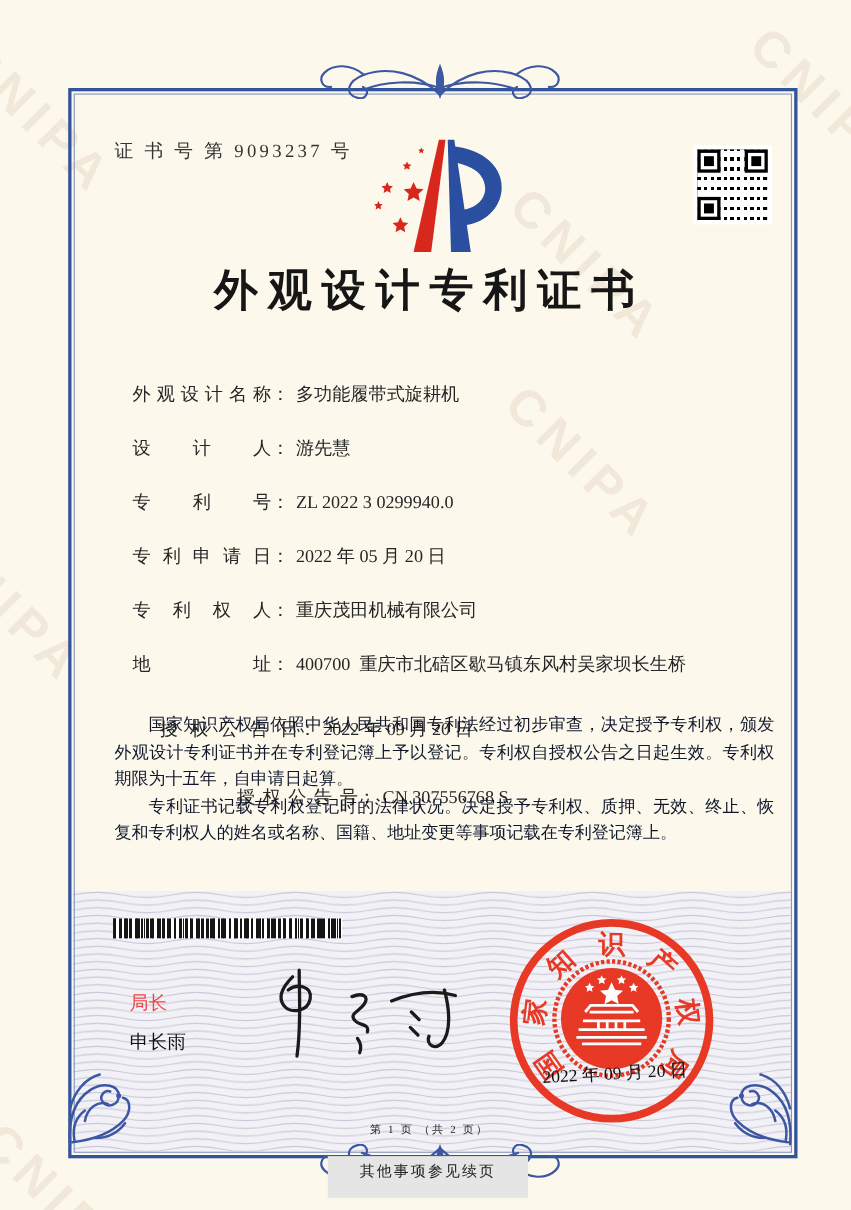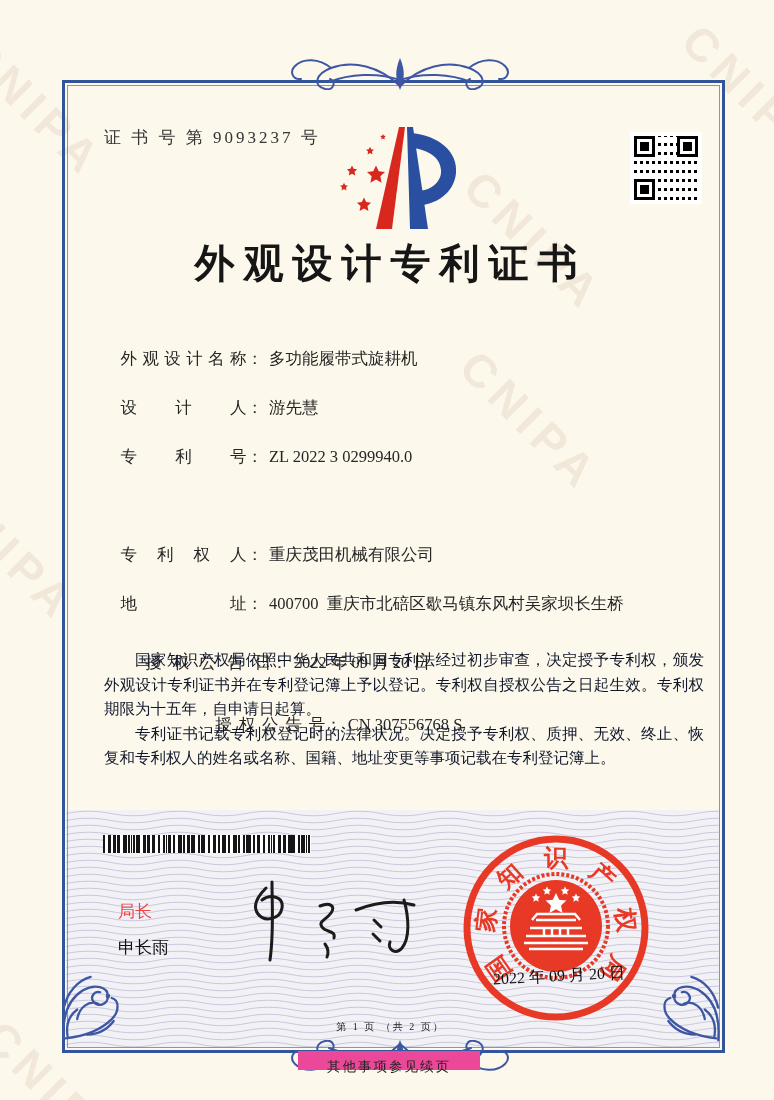--- a/index.html
+++ b/index.html
@@ -51,22 +51,22 @@
   .sig-title{position:absolute;left:118px;top:900px;font-size:17px;color:#ef4444;z-index:3;
              font-family:"Liberation Sans","DejaVu Sans",sans-serif;}
   .sig-name{position:absolute;left:118px;top:936px;font-size:17px;color:#111;z-index:3;
              font-family:Liberation Sans, sans-serif;}
   .sig-svg{position:absolute;left:228px;top:880px;z-index:3;}
   .seal-svg{position:absolute;left:458px;top:830px;z-index:4;opacity:.95;}
   .seal-date{position:absolute;left:476px;top:966px;width:166px;text-align:center;z-index:5;
              font-size:16px;color:#101010;transform:rotate(-3deg);white-space:pre;}
   .pageline{position:absolute;left:62px;top:1020px;width:657px;text-align:center;
             font-size:10px;letter-spacing:2px;color:#222;z-index:3;}
-  .contpatch{position:absolute;left:298px;top:1051px;width:182px;height:19px;background:#ec4899;
-             z-index:4;text-align:center;line-height:31px;font-size:13.5px;letter-spacing:2px;}
+  .contpatch{position:absolute;left:298px;top:1051px;width:182px;height:38px;background:#e5e5e5;
+             z-index:4;text-align:center;line-height:31px;font-size:13.5px;letter-spacing:2px;font-family:Liberation Mono, monospace;}
   .orn{position:absolute;z-index:2;}
   .orn-top{left:283px;top:50px;}
   .orn-bottom{left:283px;top:1040px;transform:scaleY(-1);}
   .flo-bl{left:58px;top:950px;}
   .flo-br{left:628px;top:950px;transform:scaleX(-1);}
 </style>
 </head>
 <body>
 
 <div class="page">
@@ -170,20 +170,23 @@
 
   <div class="frow" style="top:377px;">
     <span class="flabel">设计人</span><span class="fcolon">：</span><span>游先慧</span>
   </div>
   <div class="frow" style="top:328px;">
     <span class="flabel">外观设计名称</span><span class="fcolon">：</span><span>多功能履带式旋耕机</span>
   </div>
   <div class="frow" style="top:426px;">
     <span class="flabel">专利号</span><span class="fcolon">：</span><span>ZL 2022 3 0299940.0</span>
   </div>
+  <div class="frow" style="top:475px;">
+    <span class="flabel">专利申请日</span><span class="fcolon">：</span><span>2022 年 05 月 20 日</span>
+  </div>
   <div class="frow" style="top:524px;">
     <span class="flabel">专利权人</span><span class="fcolon">：</span><span>重庆茂田机械有限公司</span>
   </div>
   <div class="frow" style="top:573px;">
     <span class="flabel">地址</span><span class="fcolon">：</span><span>400700  重庆市北碚区歇马镇东风村吴家坝长生桥</span>
   </div>
   <div class="frow" style="top:612px;">
     <span class="frow2">
       <span class="flabel">授权公告日</span><span class="fcolon">：</span><span>2022 年 09 月 20 日</span>
     </span>

